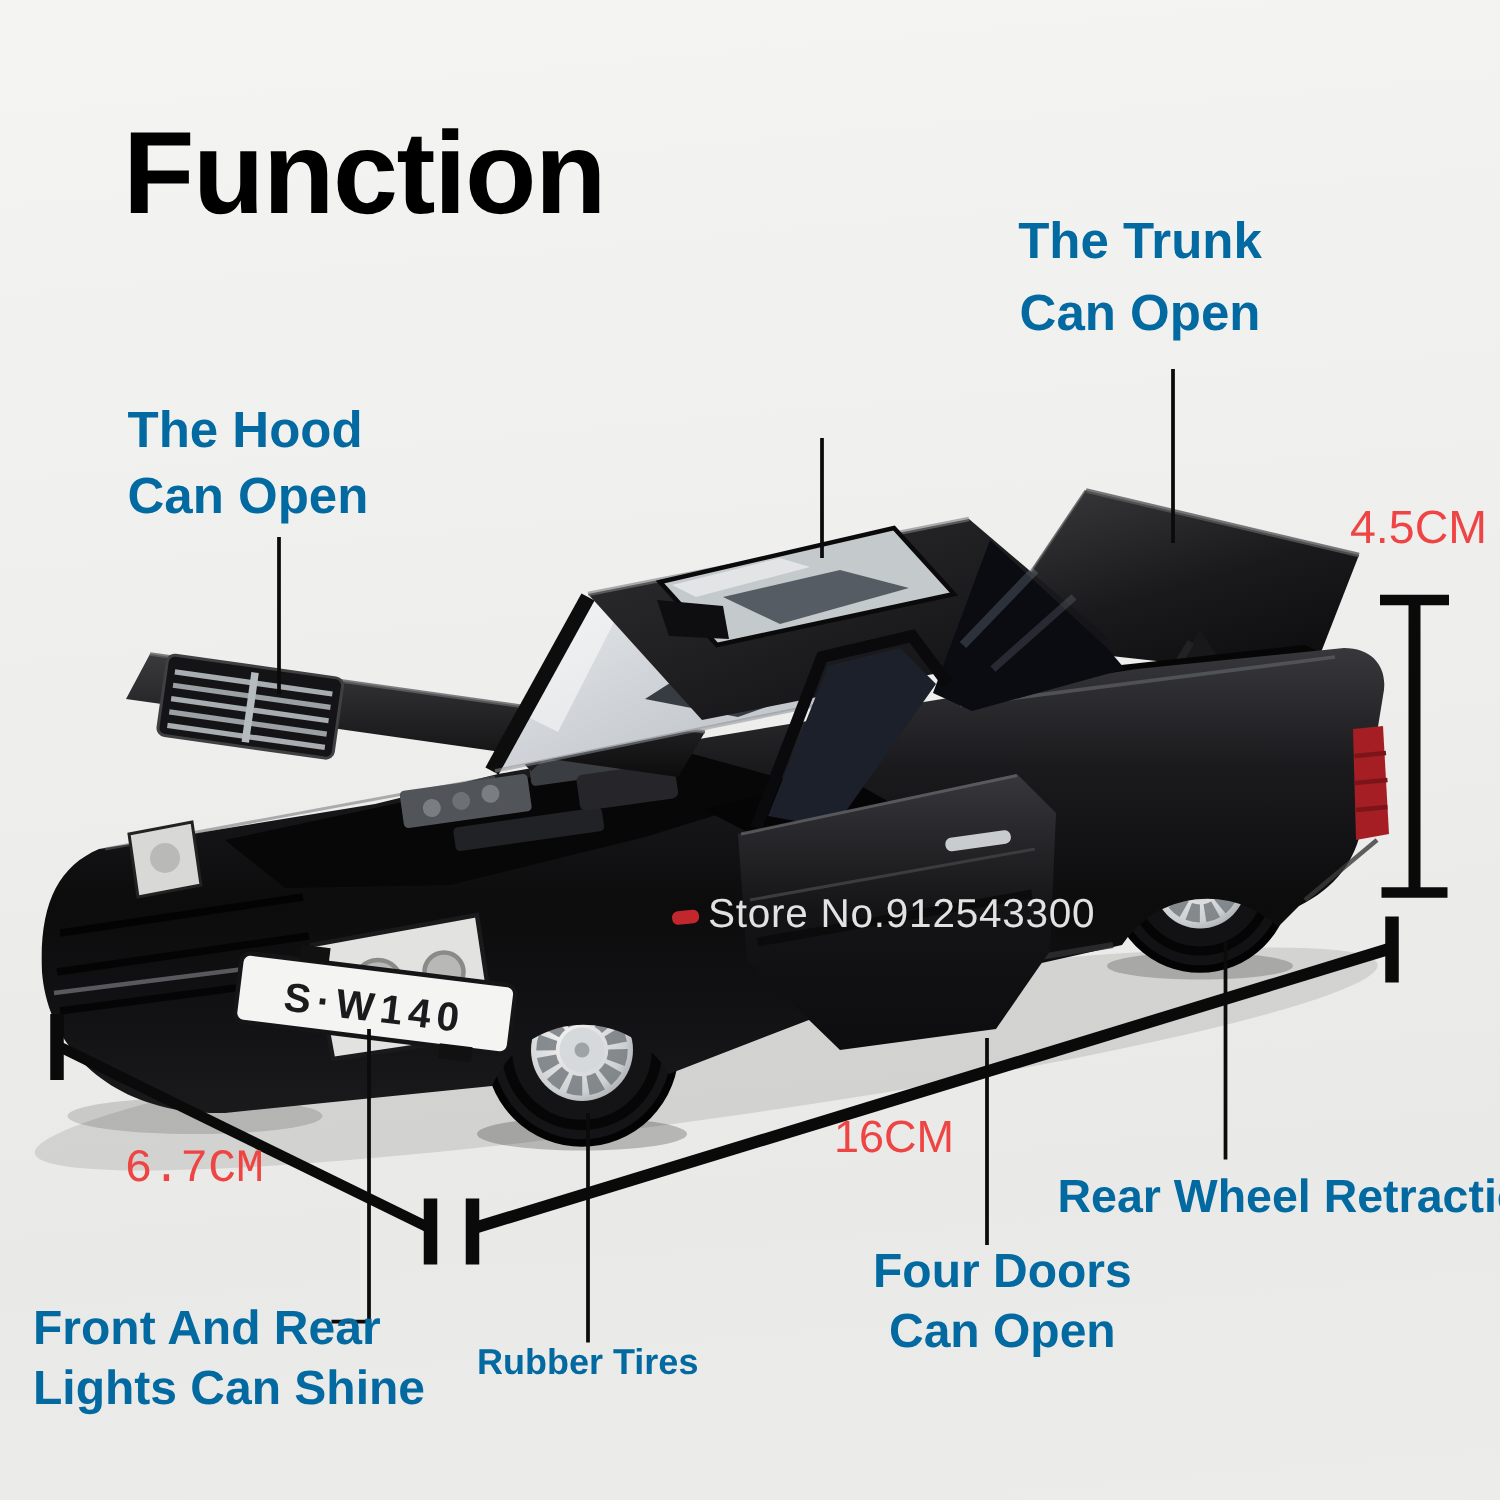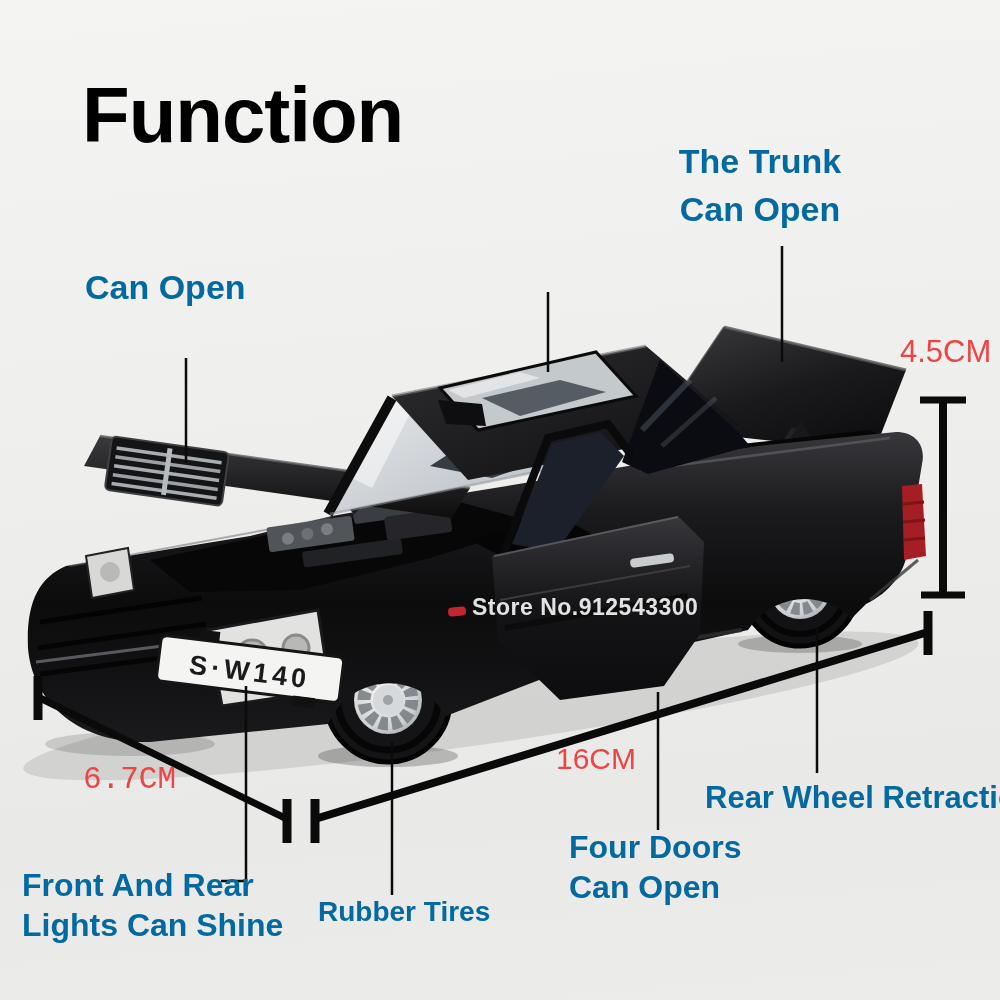--- a/index.html
+++ b/index.html
@@ -9,28 +9,28 @@
     background:linear-gradient(175deg,#f4f4f2 0%,#eeeeec 45%,#e9e9e7 78%,#ececea 100%);
   }
   .stage{position:absolute;inset:0;}
   svg.scene{position:absolute;left:0;top:0;width:1000px;height:1000px;}
   .txt{position:absolute;color:#0369a1;font-weight:600;line-height:1.28;white-space:nowrap;}
   .title{left:82px;top:66px;font-size:78px;font-weight:700;letter-spacing:-1px;color:#000000;}
   .co-hood{left:85px;top:266px;font-size:34px;}
   .co-alloy{left:437px;top:236px;font-size:35px;}
   .co-trunk{left:640px;top:138px;width:240px;text-align:center;font-size:34px;line-height:1.4;}
   .co-lights{left:22px;top:866px;font-size:32px;line-height:1.24;}
-  .co-tires{left:318px;top:894px;font-size:28px;}
-  .co-doors{left:569px;top:828px;font-size:32px;line-height:1.24;}
+  .co-tires{left:318px;top:894px;font-size:24px;}
+  .co-doors{left:582px;top:828px;font-size:32px;line-height:1.24;text-align:center;}
   .co-rearwheel{left:705px;top:778px;font-size:31px;}
   .dim{position:absolute;color:#ef4444;font-weight:400;white-space:nowrap;}
   .dim-h{left:900px;top:334px;font-size:31px;}
   .dim-w{left:83px;top:762px;font-size:31px;font-family:Liberation Mono, monospace;}
   .dim-l{left:556px;top:742px;font-size:30px;}
-  .watermark{position:absolute;left:472px;top:594px;font-size:23px;font-weight:700;
+  .watermark{position:absolute;left:472px;top:594px;font-size:27px;font-weight:400;
     color:rgba(255,255,255,0.88);letter-spacing:0.5px;}
 </style>
 </head>
 <body>
 
 <div class="stage">
 
   <svg class="scene" viewBox="0 0 1000 1000" aria-hidden="true">
     <defs>
       <linearGradient id="bodyGrad" x1="0" y1="0" x2="0" y2="1">
@@ -250,20 +250,21 @@
 
   <div class="txt title">Function</div>
 
   <div class="txt co-trunk">
     <div>The Trunk</div>
     <div>Can Open</div>
   </div>
 
 
   <div class="txt co-hood">
+    <div>The Hood</div>
     <div>Can Open</div>
   </div>
 
   <div class="txt co-lights">
     <div>Front And Rear</div>
     <div>Lights Can Shine</div>
   </div>
 
   <div class="txt co-tires">
     <div>Rubber Tires</div>

